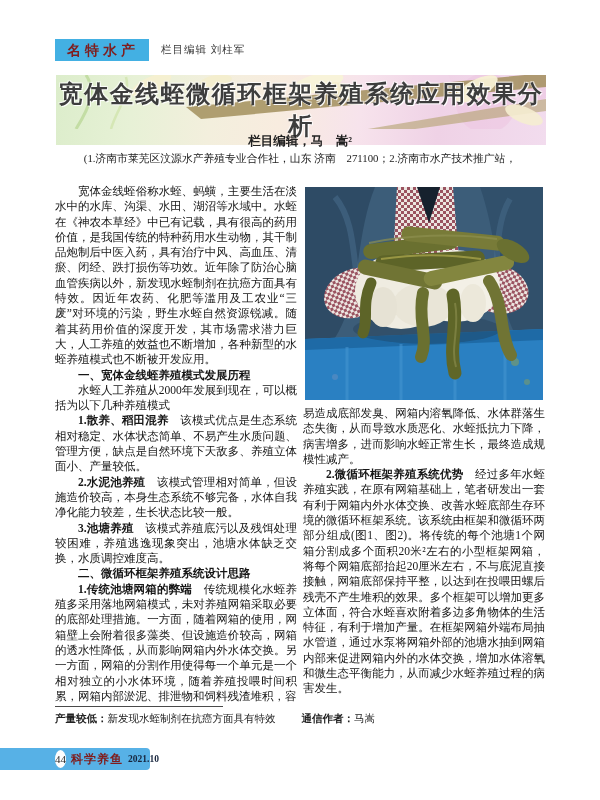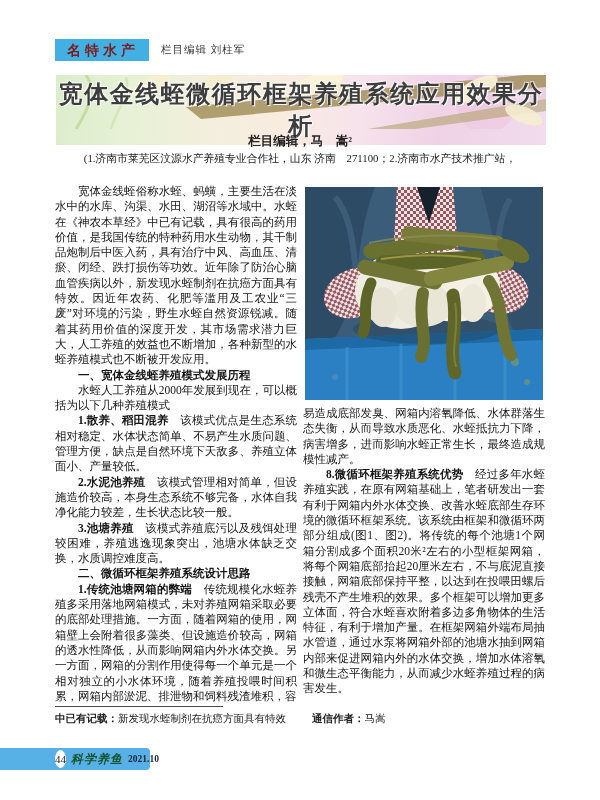--- a/index.html
+++ b/index.html
@@ -58,21 +58,21 @@
   .foot-bar{
     position:absolute;left:0;top:748px;width:150px;height:22px;background:#57b1e6;
     border-radius:0 4px 4px 0;display:flex;align-items:center;
   }
   .page-circle{
     width:18px;height:18px;border-radius:50%;background:#fdfdfd;margin-left:55px;
     display:flex;align-items:center;justify-content:center;
     font-size:11px;color:#2a2a2a;font-family:"Liberation Serif",serif;
   }
   .journal-name{
-    margin-left:5px;color:#14532d;font-weight:bold;font-style:italic;
+    margin-left:5px;color:#7f1d1d;font-weight:bold;
     font-size:12px;letter-spacing:1px;white-space:nowrap;
   }
   .issue{margin-left:5px;font-size:9.5px;color:#16243c;font-weight:bold;}
 </style>
 </head>
 <body>
 
 <div class="page">
 
   <div class="sec-header">
@@ -163,26 +163,26 @@
       <path d="M148,108 C154,138 143,158 150,186" stroke="#5f6628" stroke-width="13" fill="none" stroke-linecap="round"></path>
       <path d="M118,106 C112,134 124,150 116,170" stroke="#6a7030" stroke-width="12" fill="none" stroke-linecap="round"></path>
       <path d="M184,94 C200,118 194,148 206,168" stroke="#707434" stroke-width="12" fill="none" stroke-linecap="round"></path>
       <path d="M66,96 C56,118 64,132 58,146" stroke="#5d6428" stroke-width="11" fill="none" stroke-linecap="round"></path>
       <path d="M64,56 C100,48 150,46 192,52" stroke="#8d9050" stroke-width="2" fill="none" opacity="0.7"></path>
       <path d="M76,72 C116,66 150,68 176,72" stroke="#a8a24a" stroke-width="2" fill="none" opacity="0.8"></path>
       <path d="M150,116 C155,142 145,160 151,180" stroke="#8d9050" stroke-width="2" fill="none" opacity="0.6"></path>
       <ellipse cx="208" cy="64" rx="18" ry="9" fill="#6a7030" transform="rotate(30 208 64)"></ellipse>
     </svg>
     <p class="noindent">易造成底部发臭、网箱内溶氧降低、水体群落生态失衡，从而导致水质恶化、水蛭抵抗力下降，病害增多，进而影响水蛭正常生长，最终造成规模性减产。</p>
-    <p><span class="lead">8.微循环框架养殖系统优势</span><span>　经过多年水蛭养殖实践，在原有网箱基础上，笔者研发出一套有利于网箱内外水体交换、改善水蛭底部生存环境的微循环框架系统。该系统由框架和微循环两部分组成(图1、图2)。将传统的每个池塘1个网箱分割成多个面积20米²左右的小型框架网箱，将每个网箱底部抬起20厘米左右，不与底泥直接接触，网箱底部保持平整，以达到在投喂田螺后残壳不产生堆积的效果。多个框架可以增加更多立体面，符合水蛭喜欢附着多边多角物体的生活特征，有利于增加产量。在框架网箱外端布局抽水管道，通过水泵将网箱外部的池塘水抽到网箱内部来促进网箱内外的水体交换，增加水体溶氧和微生态平衡能力，从而减少水蛭养殖过程的病害发生。</span></p>
+    <p><span class="lead">2.微循环框架养殖系统优势</span><span>　经过多年水蛭养殖实践，在原有网箱基础上，笔者研发出一套有利于网箱内外水体交换、改善水蛭底部生存环境的微循环框架系统。该系统由框架和微循环两部分组成(图1、图2)。将传统的每个池塘1个网箱分割成多个面积20米²左右的小型框架网箱，将每个网箱底部抬起20厘米左右，不与底泥直接接触，网箱底部保持平整，以达到在投喂田螺后残壳不产生堆积的效果。多个框架可以增加更多立体面，符合水蛭喜欢附着多边多角物体的生活特征，有利于增加产量。在框架网箱外端布局抽水管道，通过水泵将网箱外部的池塘水抽到网箱内部来促进网箱内外的水体交换，增加水体溶氧和微生态平衡能力，从而减少水蛭养殖过程的病害发生。</span></p>
   </div>
 
   <div class="fn-divider"></div>
   <div class="fn">
-    <b>中已有记载：</b><span>新发现水蛭制剂在抗癌方面具有特效</span><span class="gap"></span><b>通信作者：</b><span>马嵩</span>
+    <b>产量较低：</b><span>新发现水蛭制剂在抗癌方面具有特效</span><span class="gap"></span><b>通信作者：</b><span>马嵩</span>
   </div>
 
   <div class="foot-bar">
     <div class="page-circle">
       <span>44</span>
     </div>
     <span class="journal-name">科学养鱼</span>
     <span class="issue">2021.10</span>
   </div>
 

